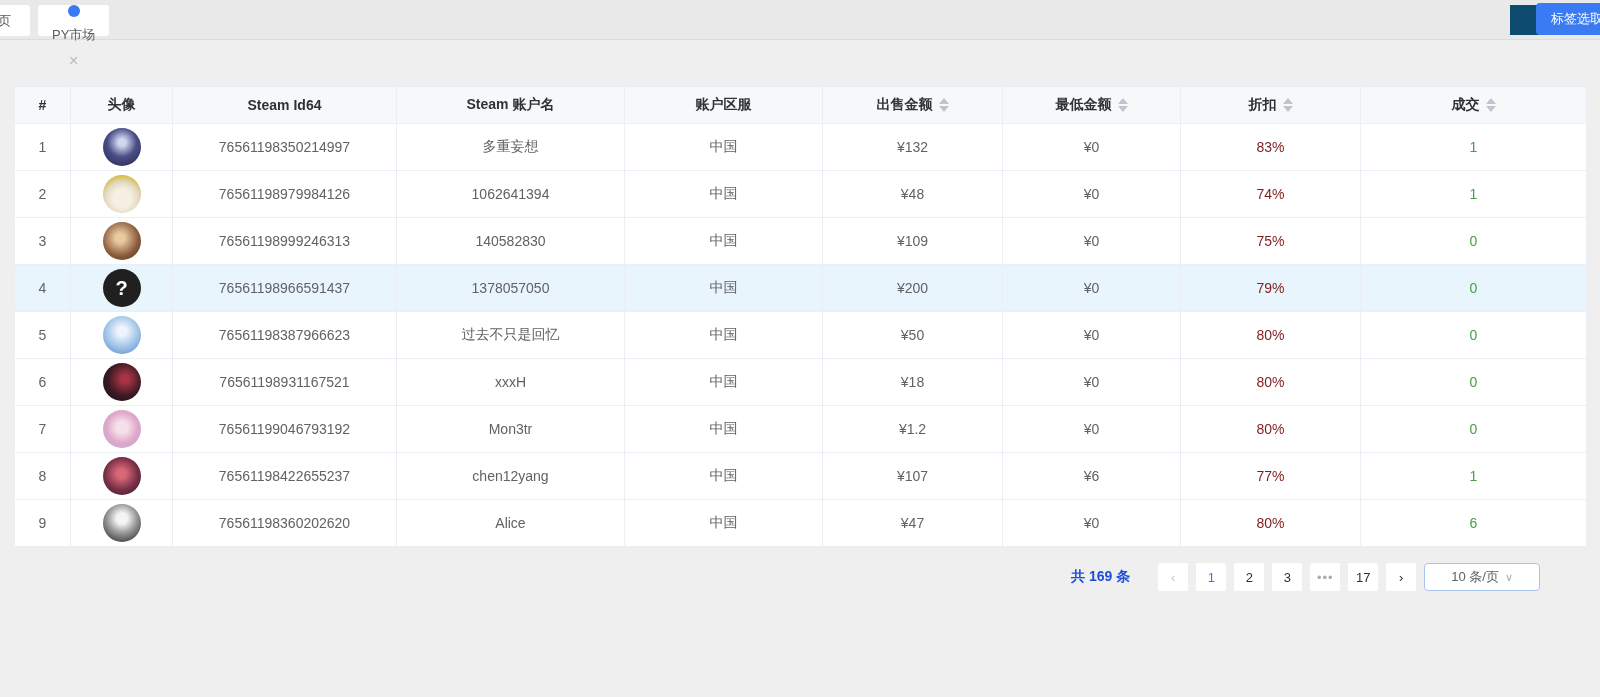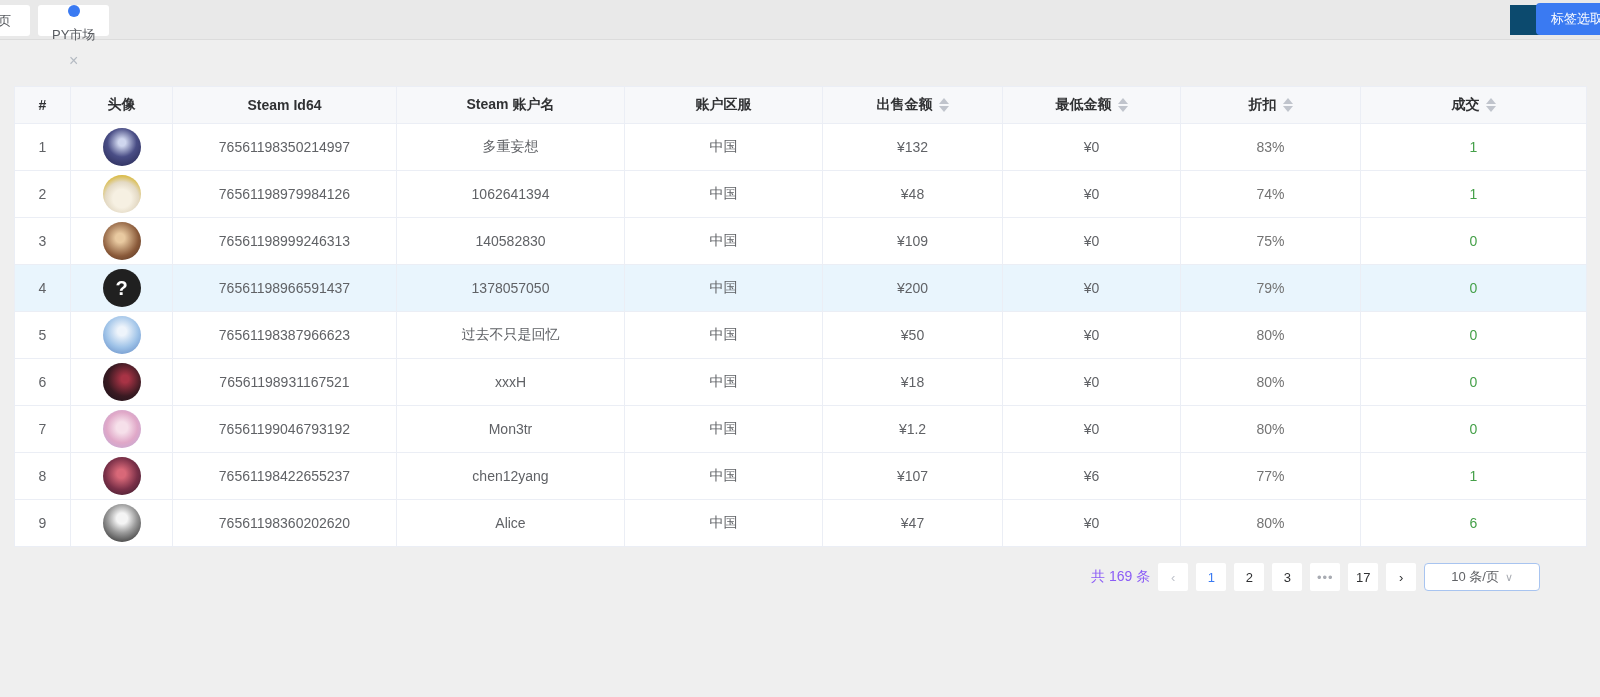--- a/index.html
+++ b/index.html
@@ -25,37 +25,37 @@
   
   .content { padding:46px 0 0 14px; }
   table.accounts { border-collapse:collapse; table-layout:fixed; background:#fff;
     border:1px solid #ebeef5; }
   .accounts th, .accounts td { border:1px solid #ebeef5; text-align:center;
     font-size:14px; overflow:hidden; }
   .accounts th { height:37px; background:#f7f8fa; color:#303133; font-weight:700;
     white-space:nowrap; }
   .accounts td { height:47px; color:#606266; }
   .accounts tr.hl td { background:#e9f5fd; }
-  td.red { color:#737373; }
+  td.red { color:#7f1d1d; }
   td.green { color:#45a049; }
   .avatar { width:38px; height:38px; border-radius:50%; margin:0 auto;
     display:flex; align-items:center; justify-content:center;
     color:#fff; font-weight:700; font-size:20px; cursor:pointer; }
 
   .sort { display:inline-flex; flex-direction:column; vertical-align:middle;
     margin-left:6px; gap:2px; cursor:pointer; }
   .sort i { display:block; width:0; height:0; border-left:5px solid transparent;
     border-right:5px solid transparent; }
   .sort .up { border-bottom:6px solid #c0c4cc; }
   .sort .dn { border-top:6px solid #c0c4cc; }
 
   
   .pagination { margin:16px 60px 0 0; display:flex; align-items:center;
     justify-content:flex-end; gap:8px; font-size:13px; color:#606266; }
-  .pg-total { margin-right:0; color:#8b5cf6; font-size:14px; }
+  .pg-total { margin-right:20px; color:#1d4ed8; font-size:14px;font-weight:bold; }
   .pg-btn { min-width:30px; height:28px; background:#fff; border:none;
     border-radius:2px; color:#303133; font-size:13px; cursor:pointer;
     font-family:inherit; }
   .pg-btn.active { color:#3a7af2; }
   .pg-btn.ellipsis { color:#a8abb2; letter-spacing:1px; }
   .pg-btn.disabled { color:#c0c4cc; cursor:default; }
   .pg-size { height:28px; background:#fff; border:1px solid #a8c4f0;
     border-radius:4px; display:flex; align-items:center; gap:6px;
     padding:0 26px; color:#606266; font-size:13px; cursor:pointer; }
   .pg-size .caret { color:#a8abb2; font-size:11px; }

